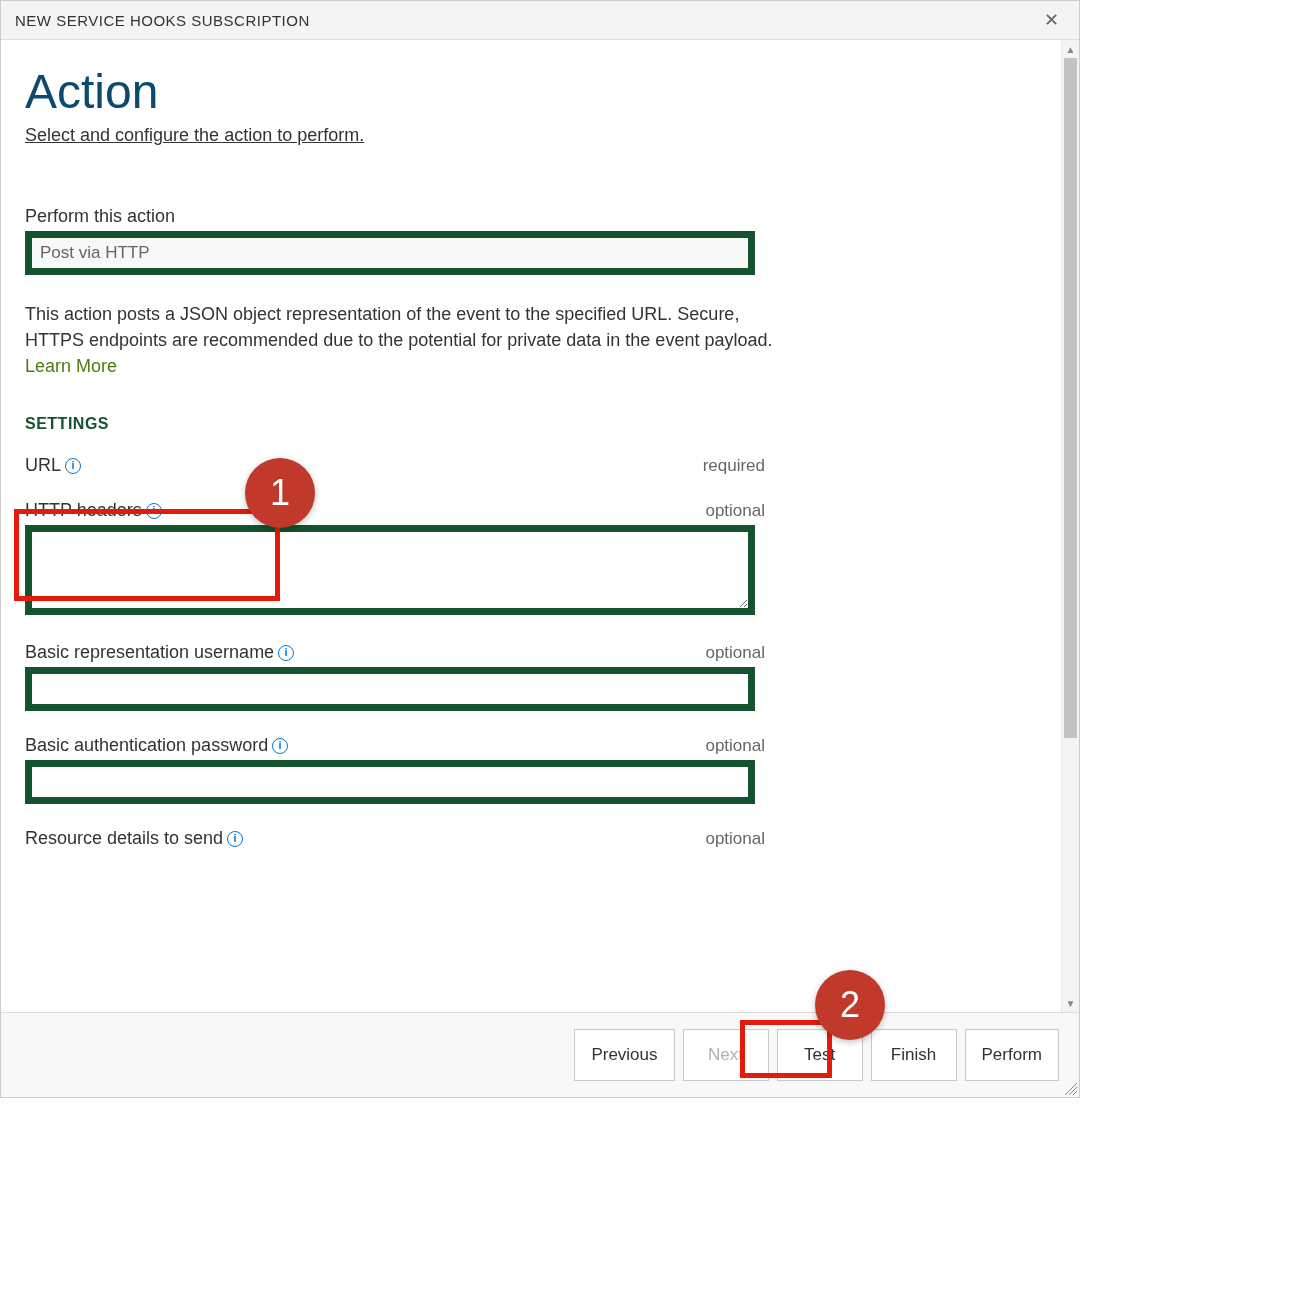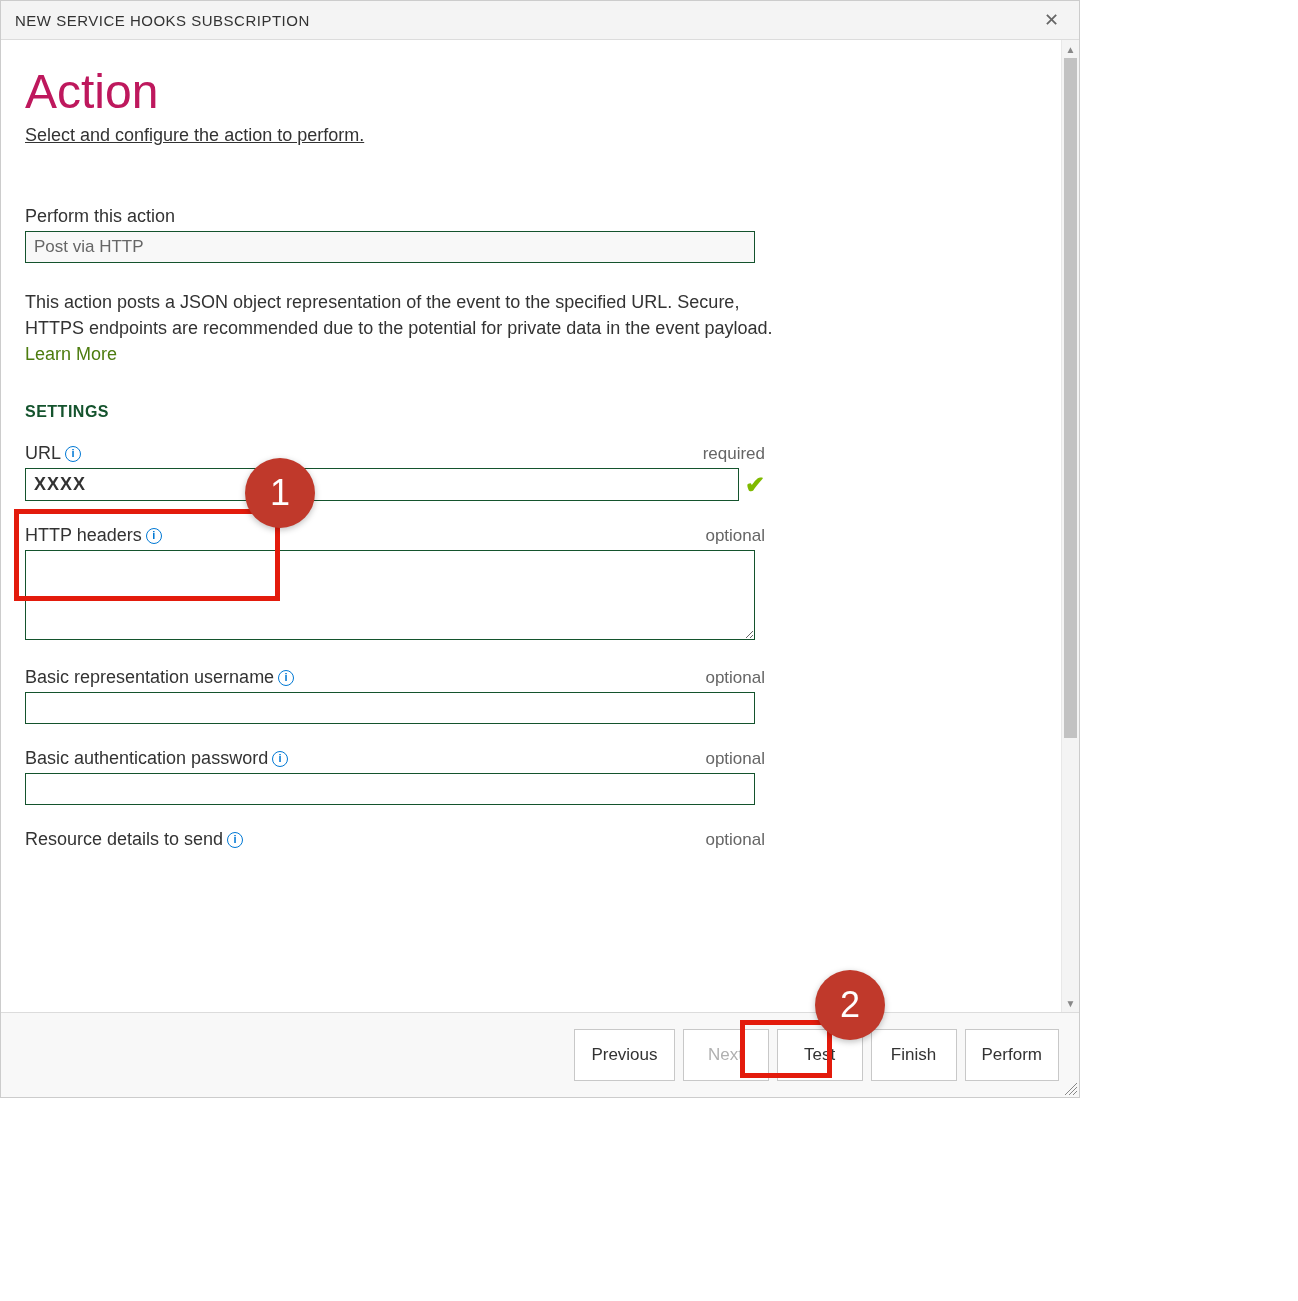--- a/index.html
+++ b/index.html
@@ -76,21 +76,21 @@
       position: absolute;
       top: 0;
       left: 2px;
       right: 2px;
       height: 680px;
       background: #c2c2c2;
     }
     h1.action-title {
       font-size: 48px;
       font-weight: 300;
-      color: #be185d;
+      color: #0c4a6e;
       margin-bottom: 6px;
     }
     .subtitle {
       font-size: 18px;
       color: #333;
       margin-bottom: 60px;
       text-decoration: underline;
     }
     .field-block { margin-bottom: 24px; max-width: 740px; }
     .field-label-row {
@@ -110,21 +110,21 @@
       font-size: 17px;
       color: #666;
     }
     .input-row {
       display: flex;
       align-items: center;
       gap: 6px;
     }
     input[type=text], textarea, select.as-input {
       width: 730px;
-      border: 1px solid #14532d;
+      border: 7px solid #14532d;
       font-size: 17px;
       padding: 5px 8px;
       font-family: inherit;
       color: #333;
       background: #fff;
     }
     input.readonly {
       background: #f8f8f8;
       color: #666;
     }
@@ -246,24 +246,20 @@
       <div class="section-heading">SETTINGS</div>
 
       <div class="field-block">
         <div class="field-label-row">
           <span class="field-label">
             <span>URL</span>
             <i class="info-icon">i</i>
           </span>
           <span class="hint-right">required</span>
         </div>
-        <div class="input-row">
-          <input type="text" style="font-weight: 700; font-size: 18px; letter-spacing: 1px;" value="XXXX">
-          <span class="check-icon">✔</span>
-        </div>
       </div>
 
       <div class="field-block">
         <div class="field-label-row">
           <span class="field-label">
             <span>HTTP headers</span>
             <i class="info-icon">i</i>
           </span>
           <span class="hint-right">optional</span>
         </div>

